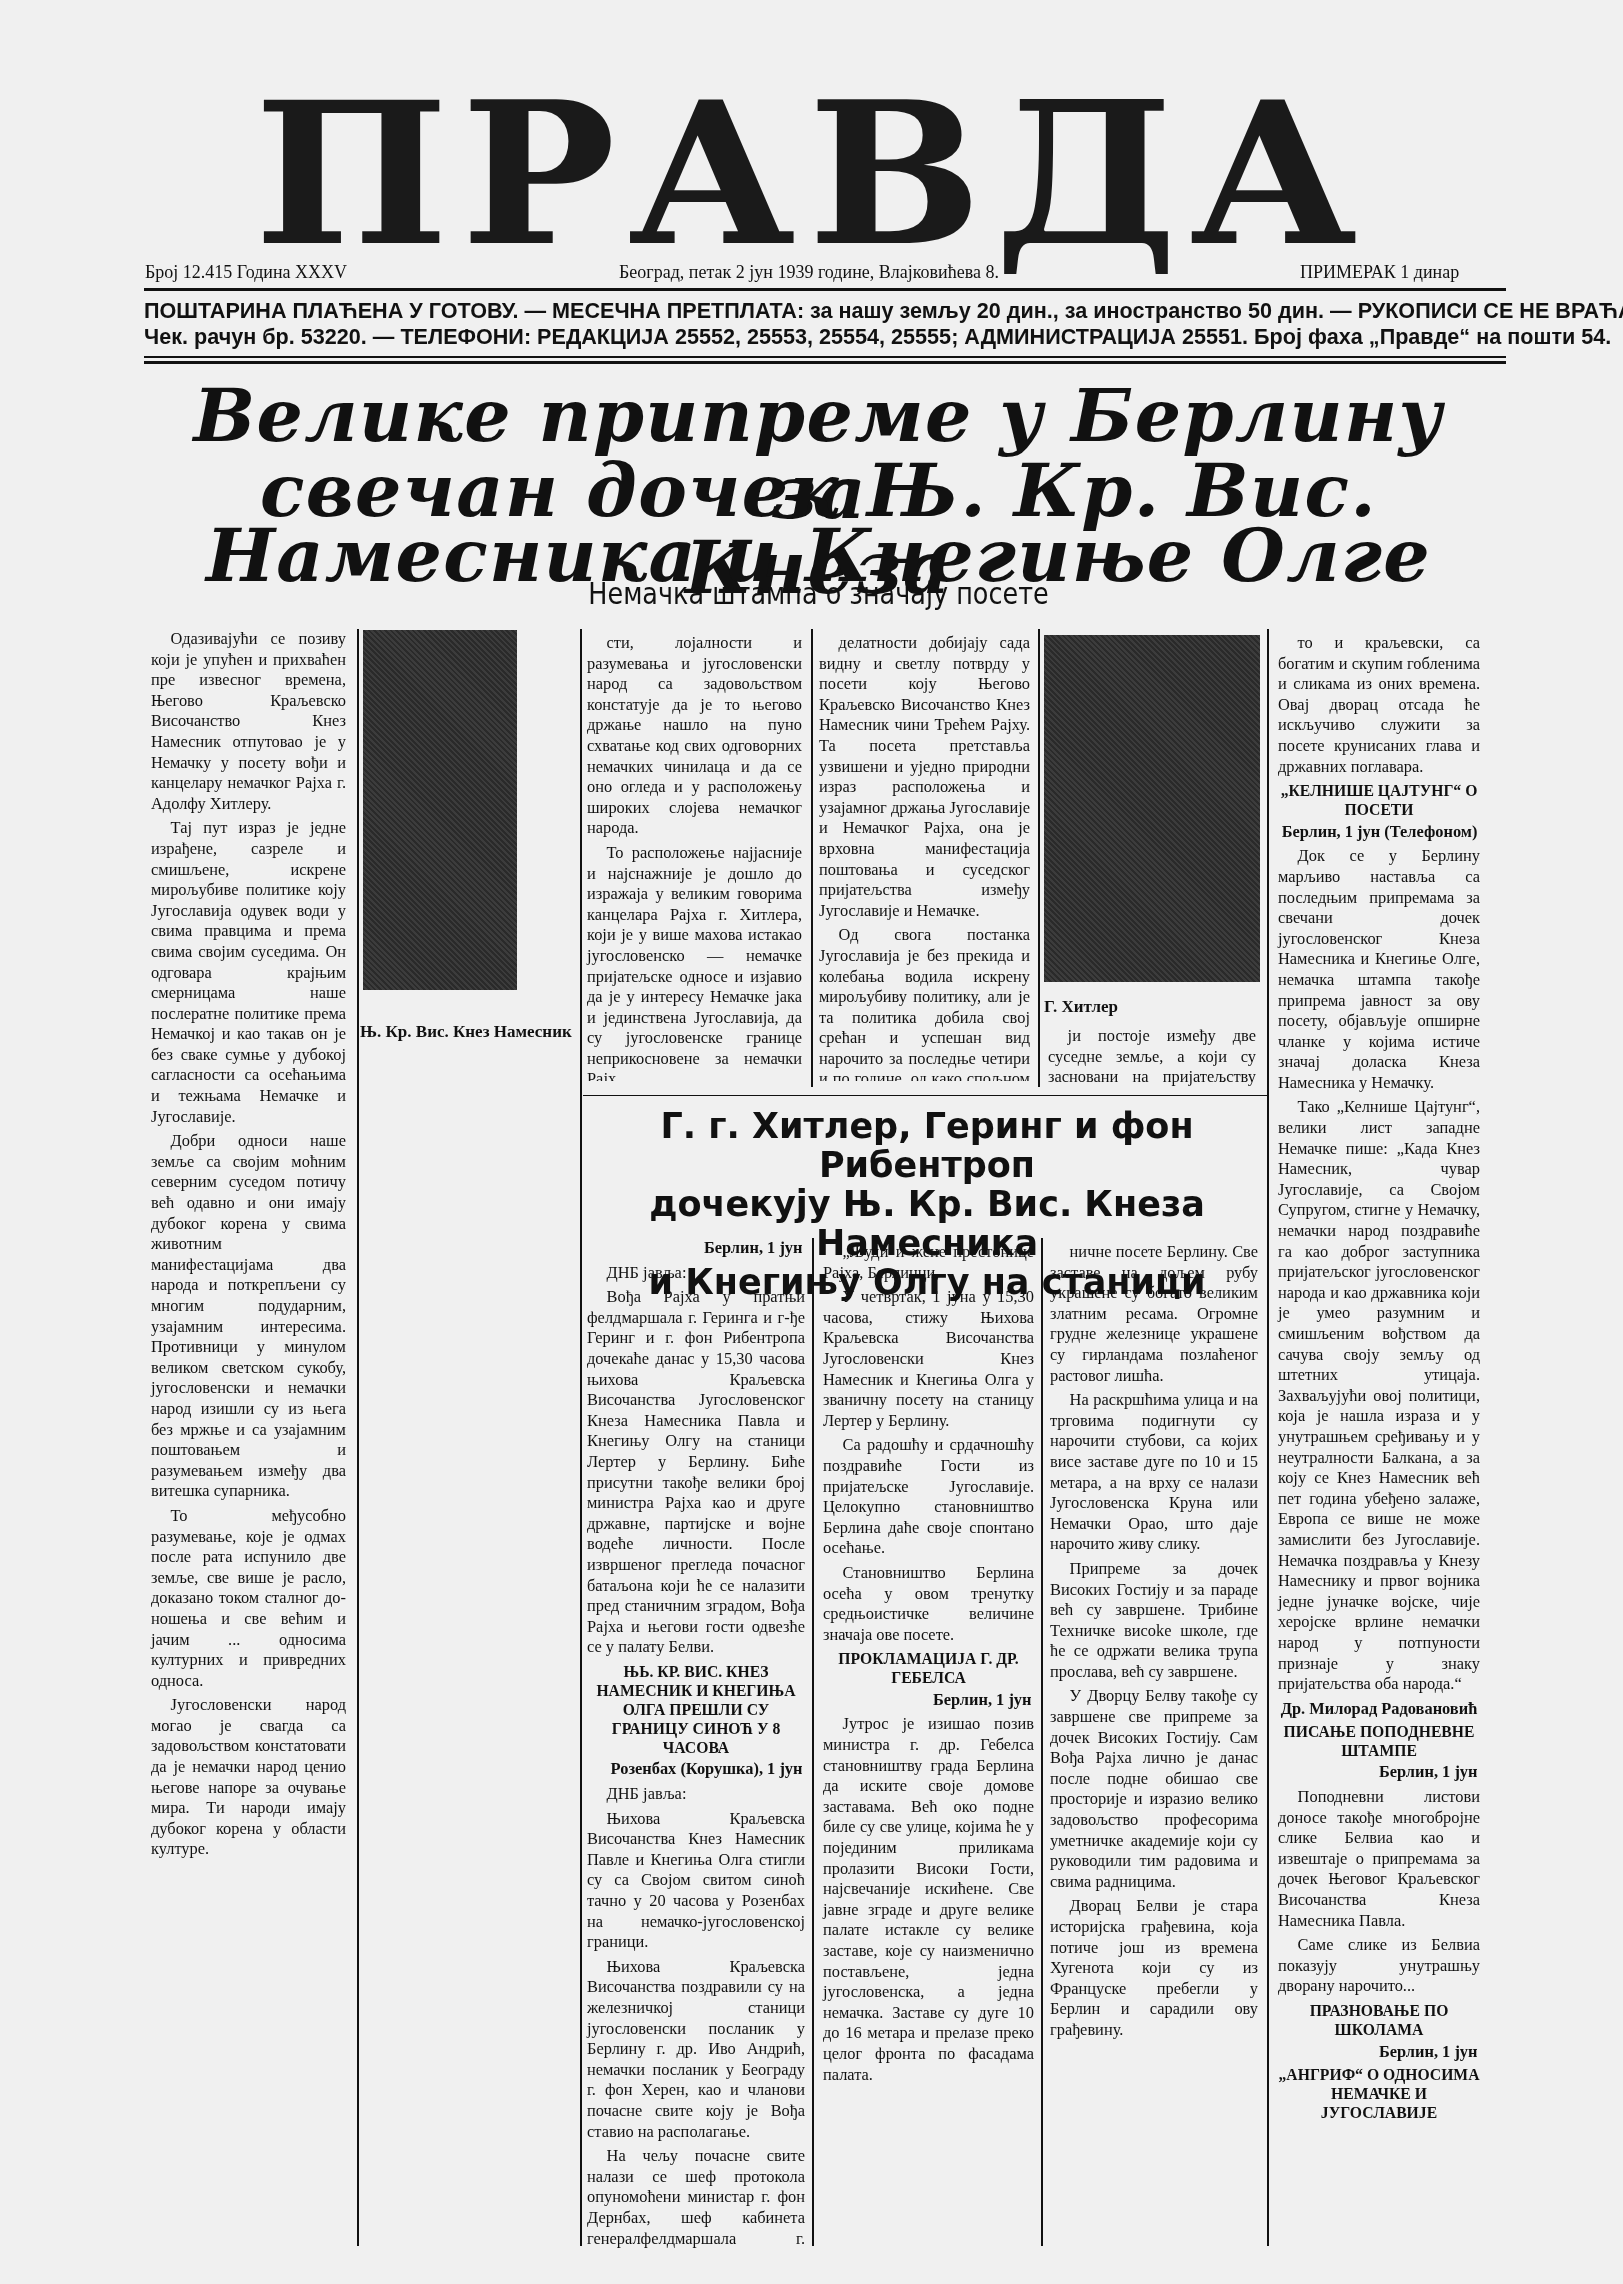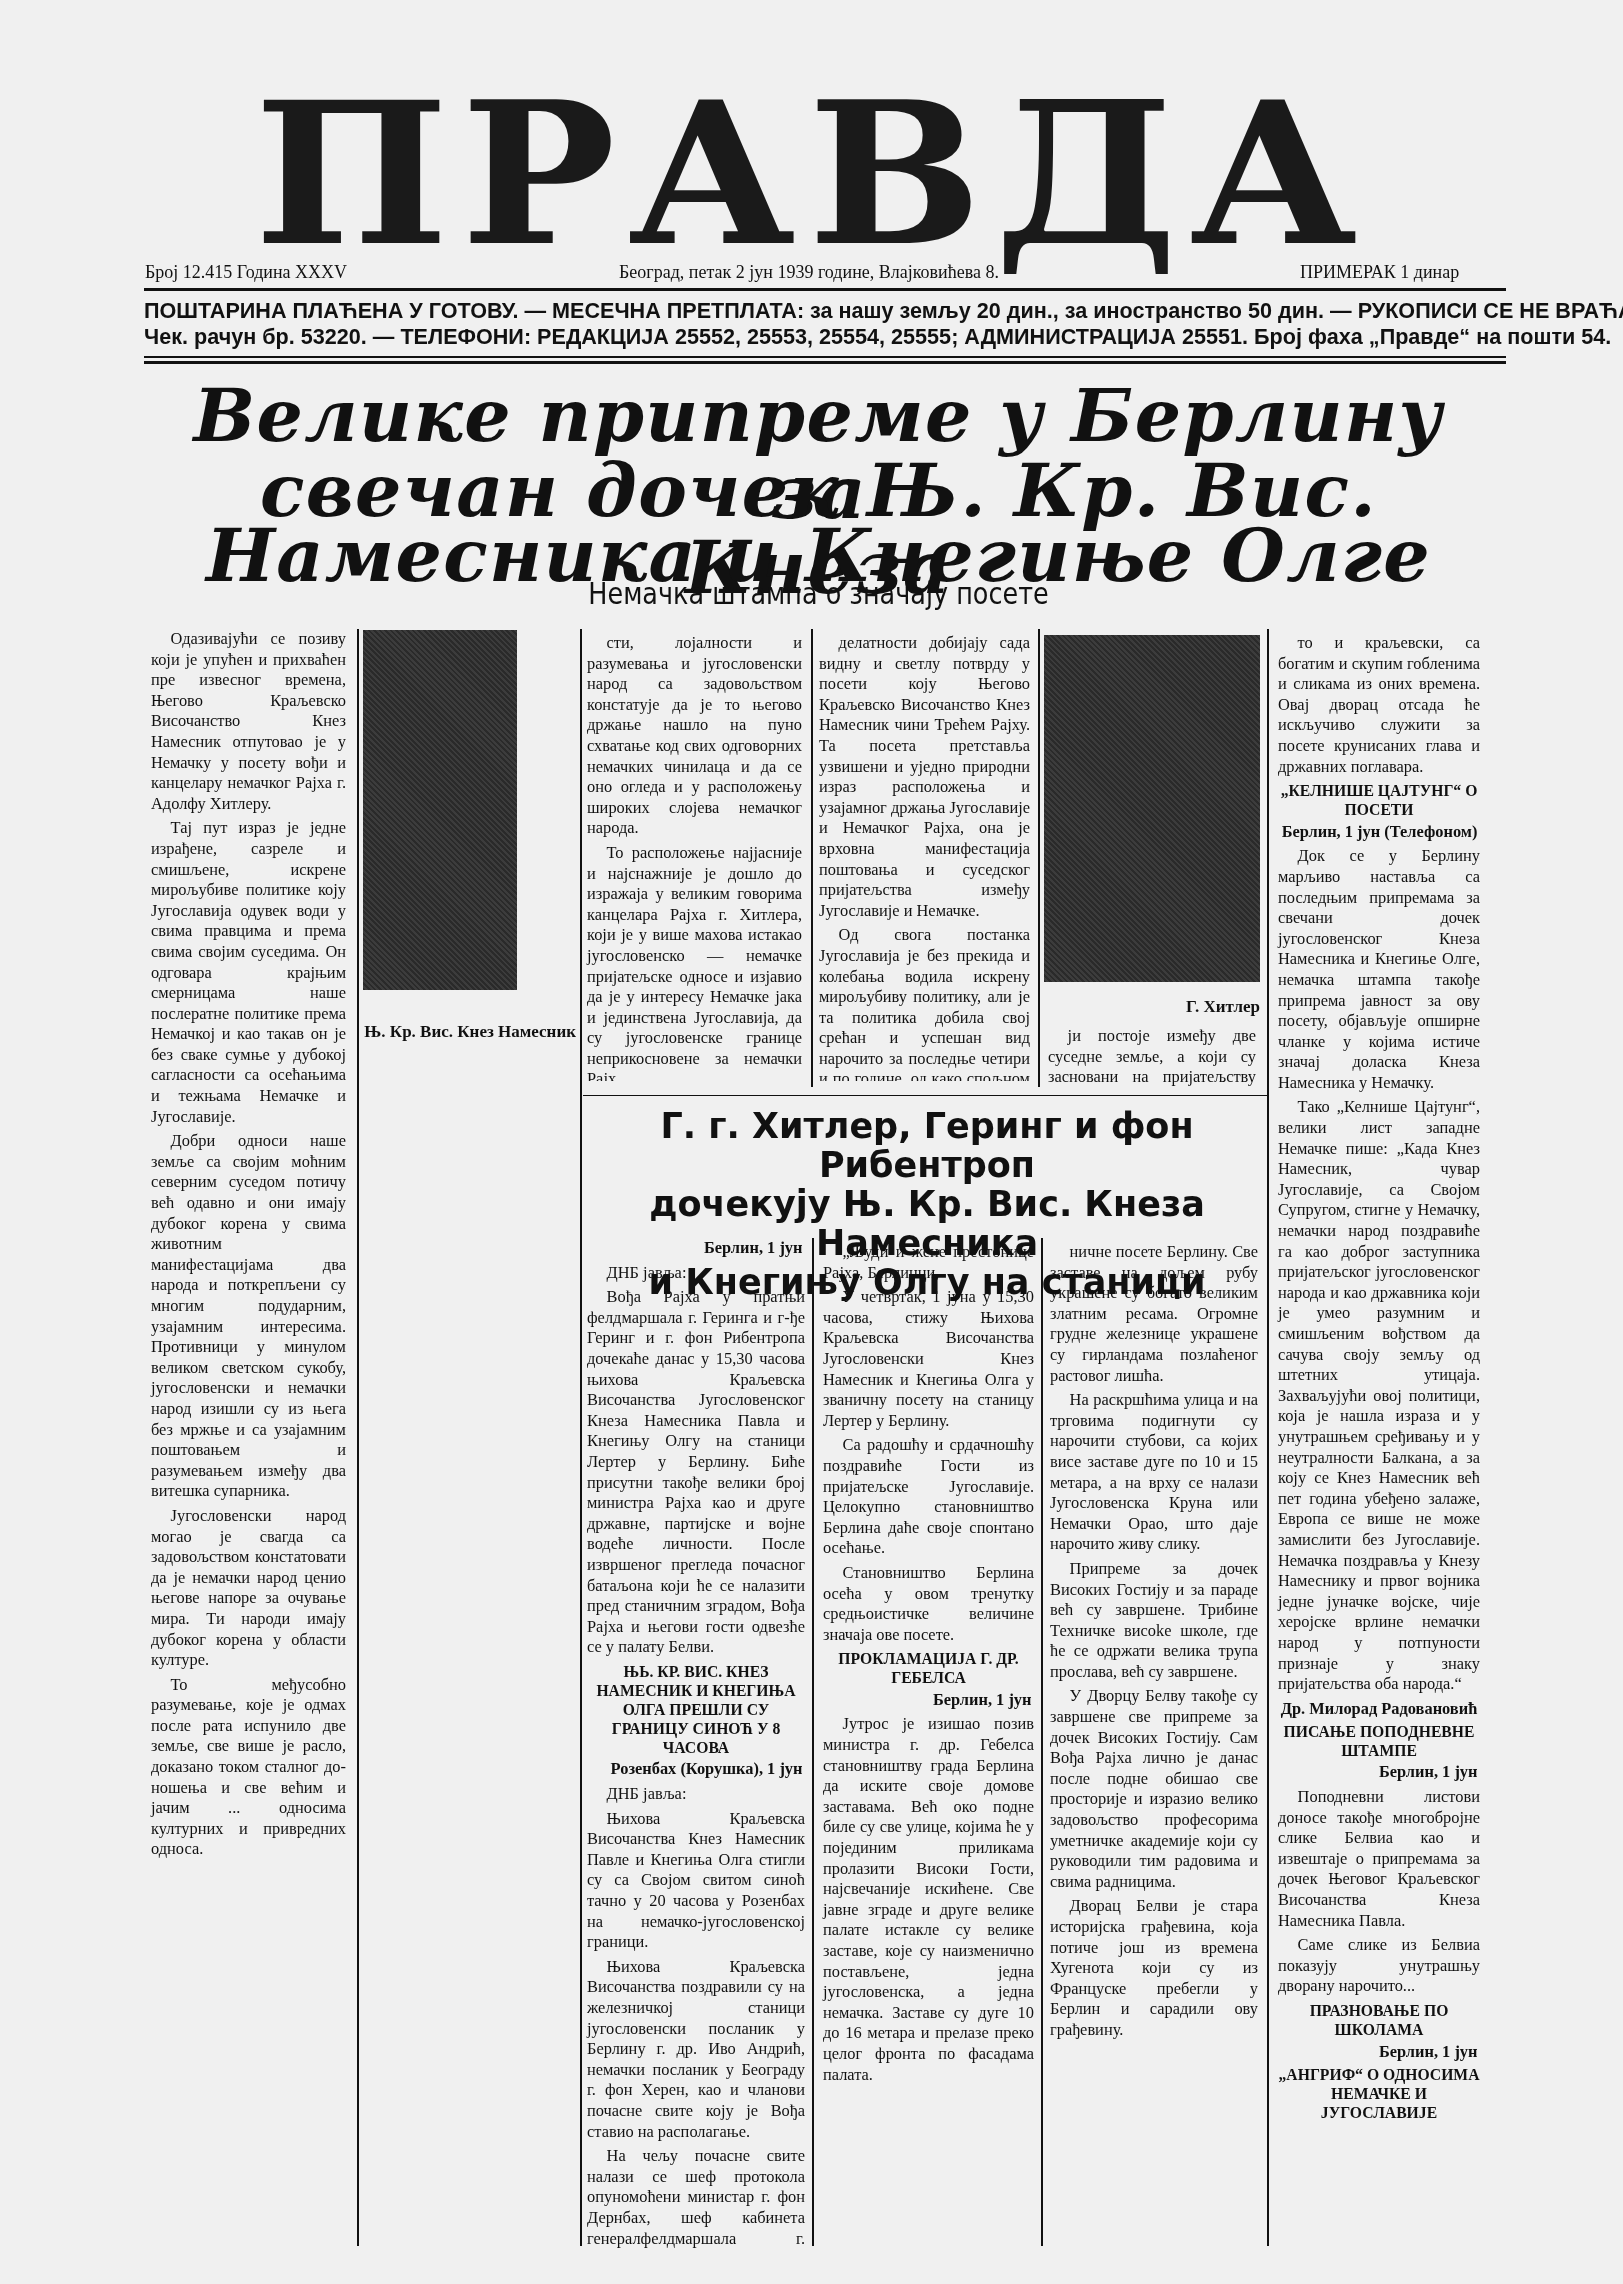--- a/index.html
+++ b/index.html
@@ -8,21 +8,21 @@
   .masthead{position:absolute;left:236px;top:79px;width:1152px;height:190px;font-family:"DejaVu Serif",serif;font-weight:bold;font-size:196px;line-height:190px;letter-spacing:11.8px;color:#1a1a1a;text-align:center;transform:scaleX(1.05);}
   .infoline{position:absolute;top:262px;font-family:"Liberation Serif",serif;font-size:18px;}
   .rule{position:absolute;left:144px;width:1362px;background:#111;}
   .notice{position:absolute;left:144px;width:1362px;text-align:center;font-family:"Liberation Sans",sans-serif;font-weight:bold;font-size:21.6px;white-space:nowrap;}
   .headline{position:absolute;left:144px;width:1349px;text-align:center;font-family:"DejaVu Serif",serif;font-weight:bold;font-style:italic;font-size:73px;line-height:77px;letter-spacing:1.3px;}
   .subhead{position:absolute;left:144px;width:1349px;top:576px;text-align:center;font-family:"DejaVu Sans",sans-serif;font-size:30px;transform:scaleX(.85);}
   .col{position:absolute;font-family:"Liberation Serif",serif;font-size:16.4px;line-height:20.6px;text-align:justify;overflow:hidden;}
   .col p{margin:4px;text-indent:19.6px;}
   .vline{position:absolute;width:2px;background:#111;}
   .photo{position:absolute;background:repeating-linear-gradient(45deg,#2a2a2a 0 2px,#3c3c3c 2px 3.9px);}
-  .caption{position:absolute;font-family:"Liberation Serif",serif;font-weight:bold;font-size:17px;text-align:right;}
+  .caption{position:absolute;font-family:"Liberation Serif",serif;font-weight:bold;font-size:17px;text-align:left;}
   .head2{position:absolute;left:583px;width:688px;top:1107px;text-align:center;font-family:"DejaVu Sans",sans-serif;font-weight:bold;font-size:35px;line-height:39px;}
   .sec{font-family:Liberation Serif, serif;font-weight:bold;font-size:15.7px;text-align:center;line-height:19px;margin:2.6px 0;}
   .dateline{text-align:right;font-weight:bold;padding-right:6.5px;}
   .sign{text-align:center;font-weight:bold;font-size:16.4px;}
 </style>
 </head>
 <body>
 
 <div class="page">
 
@@ -40,22 +40,22 @@
 
   <div class="headline" style="top:377px;">Велике припреме у Берлину за</div>
   <div class="headline" style="top:452px;">свечан дочек Њ. Кр. Вис. Кнеза</div>
   <div class="headline" style="top:517px;">Намесника и Кнегиње Олге</div>
   <div class="subhead">Немачка штампа о значају посете</div>
 
   <div class="col" style="left:147px;top:625px;width:203px;height:1631px;">
     <p>Одазивајући се позиву који је упућен и прихваћен пре извесног времена, Његово Краљевско Височанство Кнез Намесник отпутовао је у Немачку у посету вођи и канцелару немачког Рајха г. Адолфу Хитлеру.</p>
     <p>Тај пут израз је једне израђене, сазреле и смишљене, искрене мирољубиве политике коју Југославија одувек води у свима правцима и према свима својим суседима. Он одговара крајњим смерницама наше послератне политике према Немачкој и као такав он је без сваке сумње у дубокој сагласности са осећањима и тежњама Немачке и Југославије.</p>
     <p>Добри односи наше земље са својим моћним северним суседом потичу већ одавно и они имају дубоког корена у свима животним манифестацијама два народа и поткрепљени су многим подударним, узајамним интересима. Противници у минулом великом светском сукобу, југословенски и немачки народ изишли су из њега без мржње и са узајамним поштовањем и разумевањем између два витешка супарника.</p>
+    <p>То међусобно разумевање, које је одмах после рата испунило две земље, све више је расло, доказано током сталног до-ношења и све већим и јачим ... односима културних и привредних односа.</p>
     <p>Југословенски народ могао је свагда са задовољством констатовати да је немачки народ ценио његове напоре за очување мира. Ти народи имају дубоког корена у области културе.</p>
-    <p>То међусобно разумевање, које је одмах после рата испунило две земље, све више је расло, доказано током сталног до-ношења и све већим и јачим ... односима културних и привредних односа.</p>
   </div>
   <div class="vline" style="left:357px;top:629px;height:1617px;"></div>
 
   <div class="photo" style="left:363px;top:630px;width:154px;height:360px;"></div>
   <div class="caption" style="left:360px;top:1022px;width:216px;">Њ. Кр. Вис. Кнез Намесник</div>
 
   <div class="col" style="left:583px;top:629px;width:223px;height:452px;">
     <p>сти, лојалности и разумевања и југословенски народ са задовољством констатује да је то његово држање нашло на пуно схватање код свих одговорних немачких чинилаца и да се оно огледа и у расположењу широких слојева немачког народа.</p>
     <p>То расположење најјасније и најснажније је дошло до изражаја у великим говорима канцелара Рајха г. Хитлера, који је у више махова истакао југословенско — немачке пријатељске односе и изјавио да је у интересу Немачке јака и јединствена Југославија, да су југословенске границе неприкосновене за немачки Рајх.</p>
 

